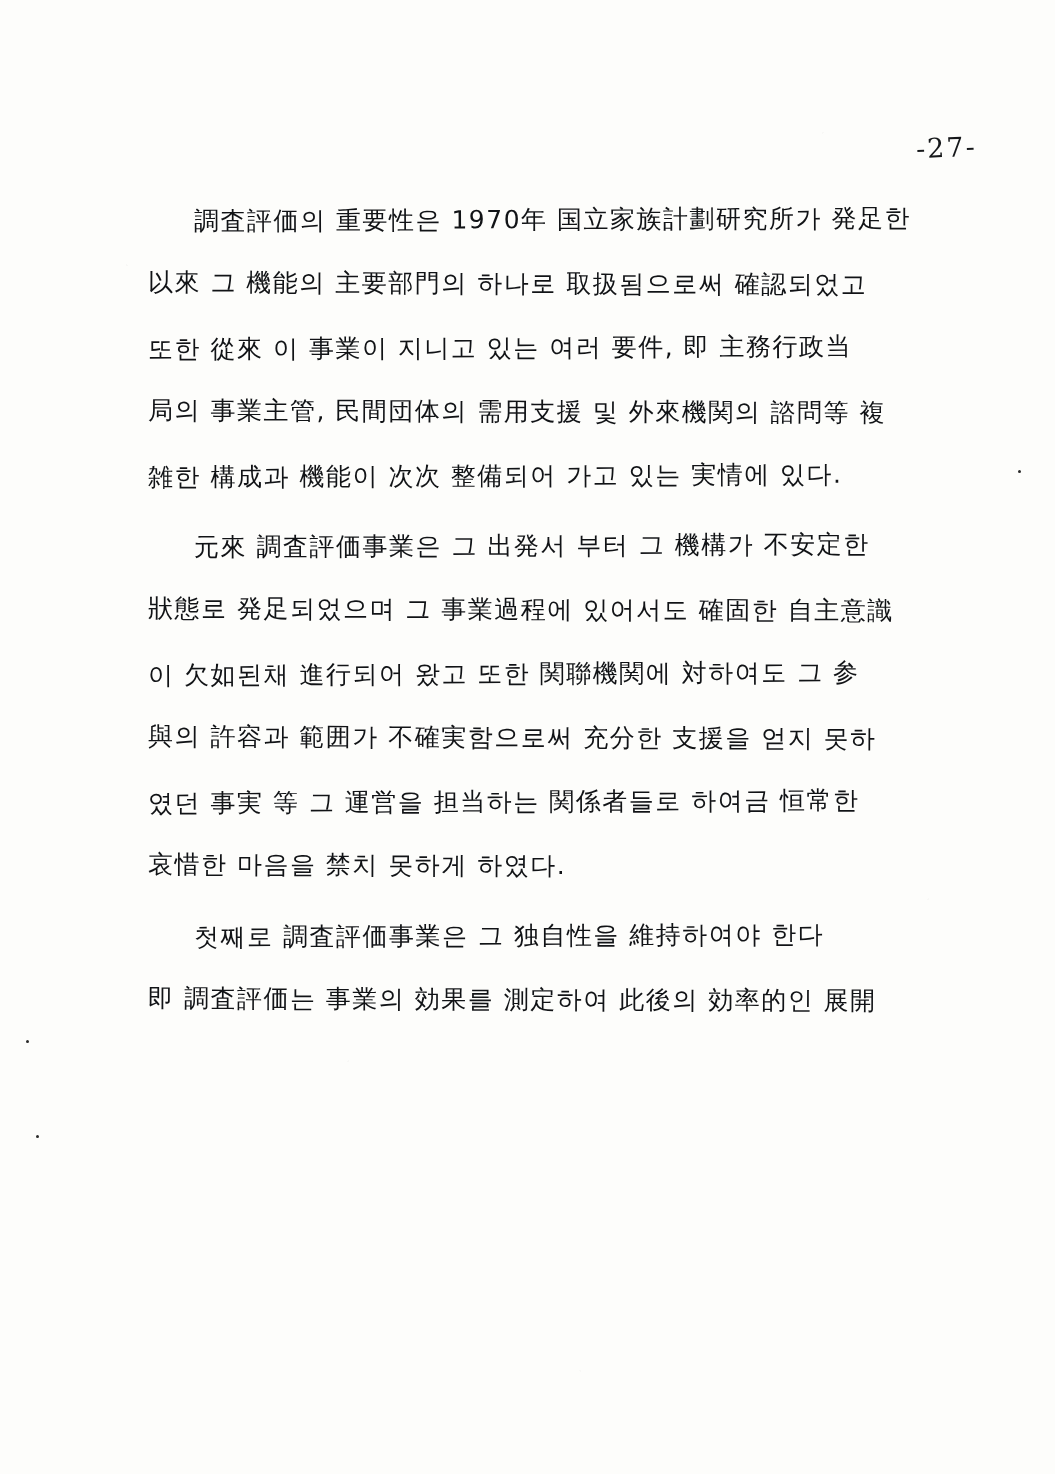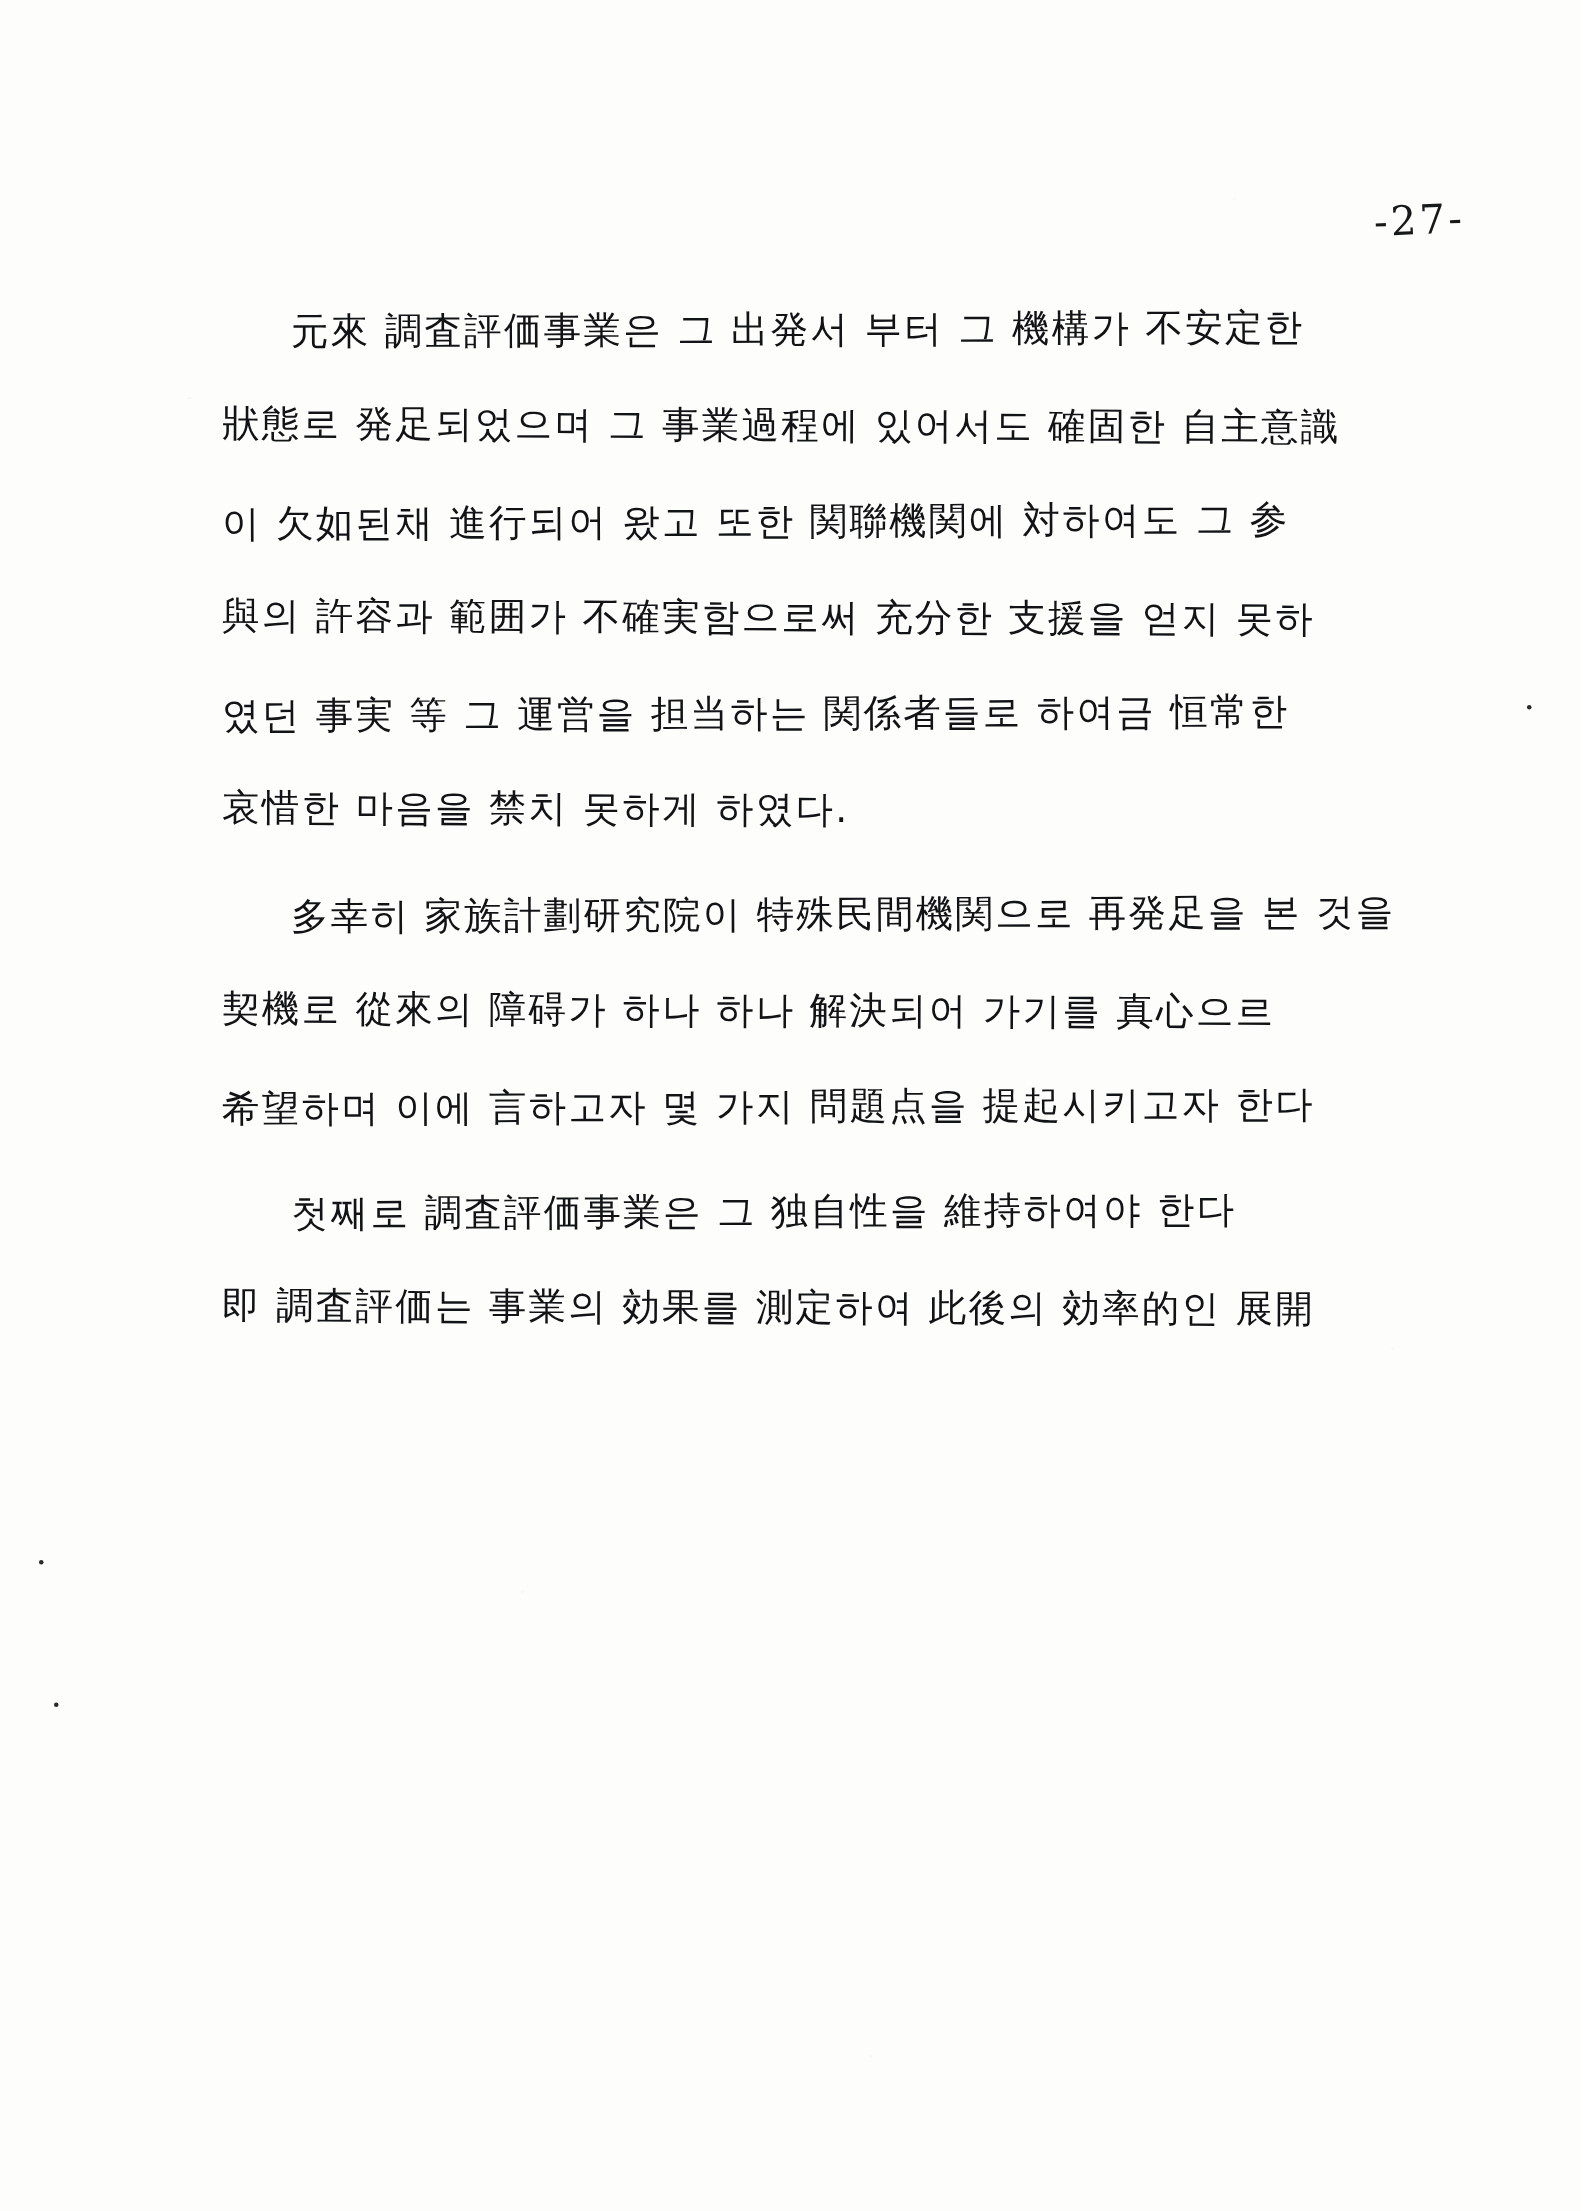--- a/index.html
+++ b/index.html
@@ -79,35 +79,37 @@
 </head>
 <body>
 
 <div class="page">
 
   <div class="page-number">-27-</div>
 
   <div class="body-text">
 
 
+    <div class="para">
+      <span class="line indent">調査評価의 重要性은 1970年 国立家族計劃研究所가 発足한</span>
+      <span class="line">以來 그 機能의 主要部門의 하나로 取扱됨으로써 確認되었고</span>
+      <span class="line">또한 從來 이 事業이 지니고 있는 여러 要件, 即 主務行政当</span>
+      <span class="line">局의 事業主管, 民間団体의 需用支援 및 外來機関의 諮問等 複</span>
+      <span class="line">雑한 構成과 機能이 次次 整備되어 가고 있는 実情에 있다.</span>
+    </div>
 
     <div class="para">
       <span class="line indent">元來 調査評価事業은 그 出発서 부터 그 機構가 不安定한</span>
       <span class="line">狀態로 発足되었으며 그 事業過程에 있어서도 確固한 自主意識</span>
       <span class="line">이 欠如된채 進行되어 왔고 또한 関聯機関에 対하여도 그 参</span>
       <span class="line">與의 許容과 範囲가 不確実함으로써 充分한 支援을 얻지 못하</span>
       <span class="line">였던 事実 等 그 運営을 担当하는 関係者들로 하여금 恒常한</span>
       <span class="line">哀惜한 마음을 禁치 못하게 하였다.</span>
     </div>
 
-    <div class="para">
-      <span class="line indent">多幸히 家族計劃研究院이 特殊民間機関으로 再発足을 본 것을</span>
-      <span class="line">契機로 從來의 障碍가 하나 하나 解決되어 가기를 真心으르</span>
-      <span class="line">希望하며 이에 言하고자 몇 가지 問題点을 提起시키고자 한다</span>
-    </div>
 
     <div class="para">
       <span class="line indent">첫째로 調査評価事業은 그 独自性을 維持하여야 한다</span>
       <span class="line">即 調査評価는 事業의 効果를 測定하여 此後의 効率的인 展開</span>
 
     </div>
 
   </div>
 
   <span class="edge-mark m1"></span>

